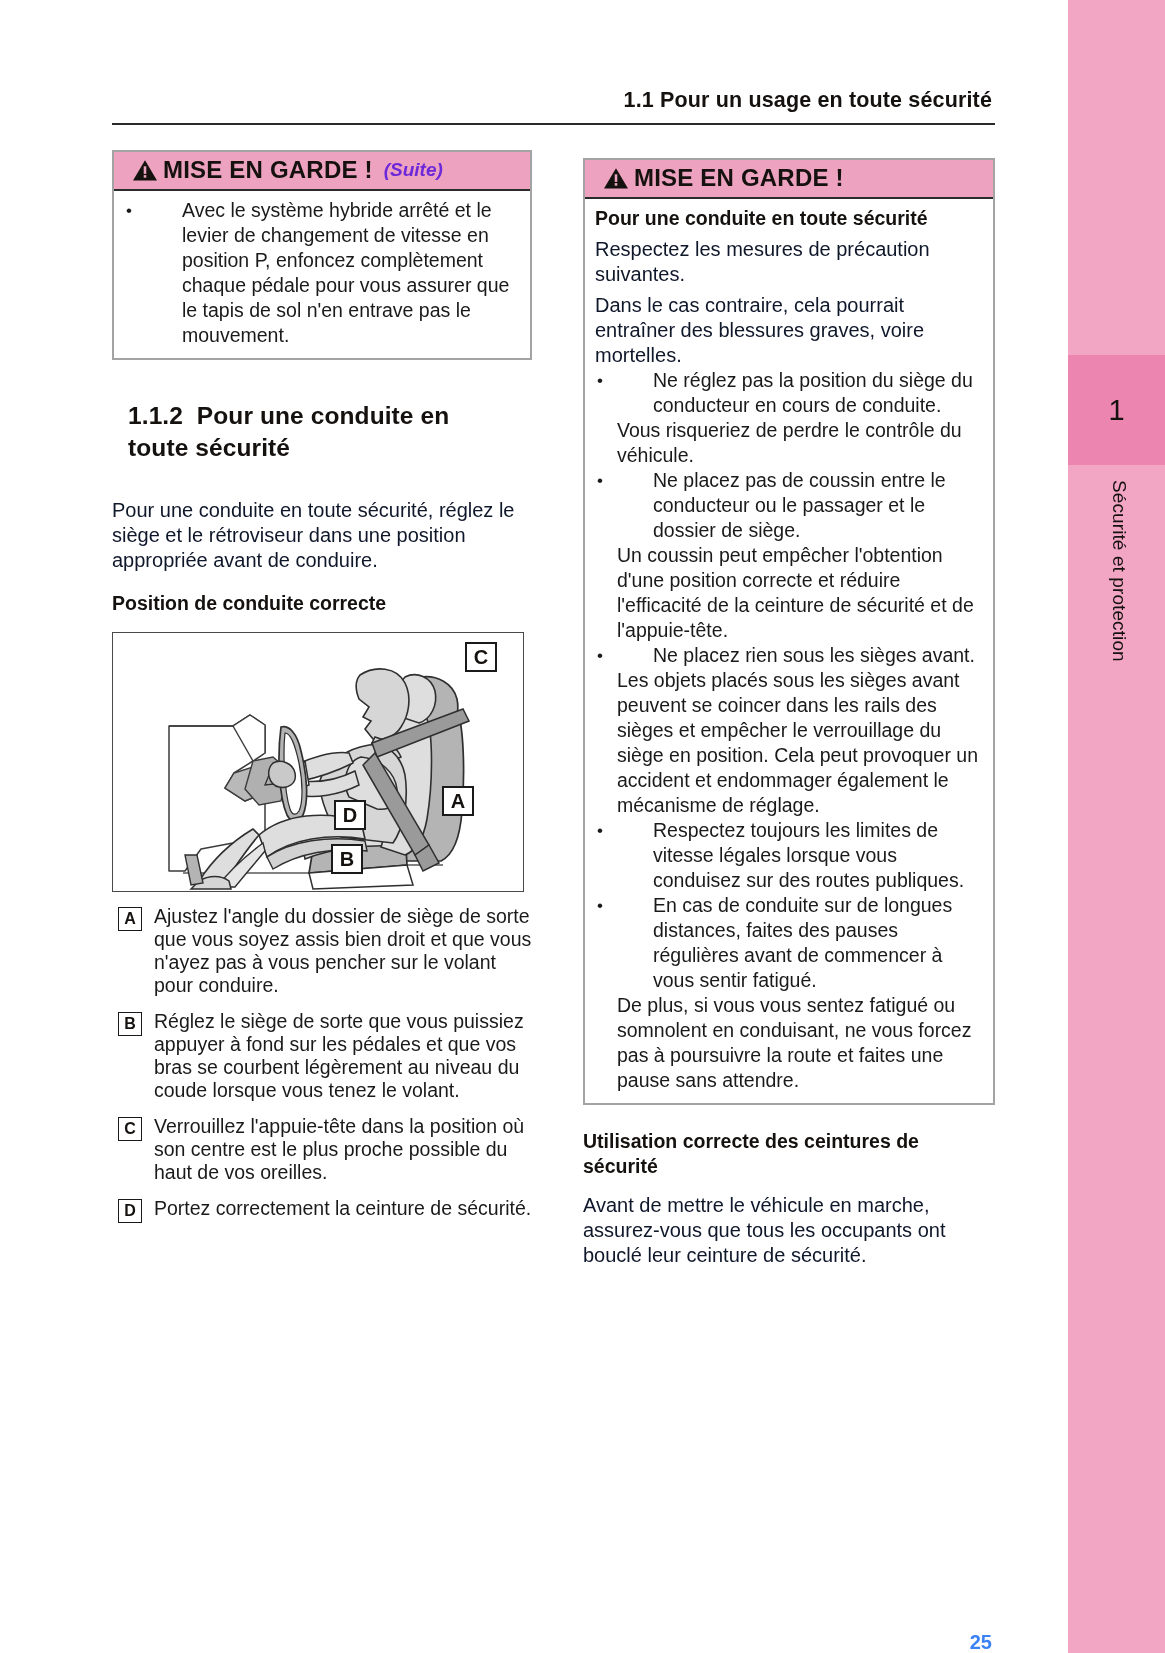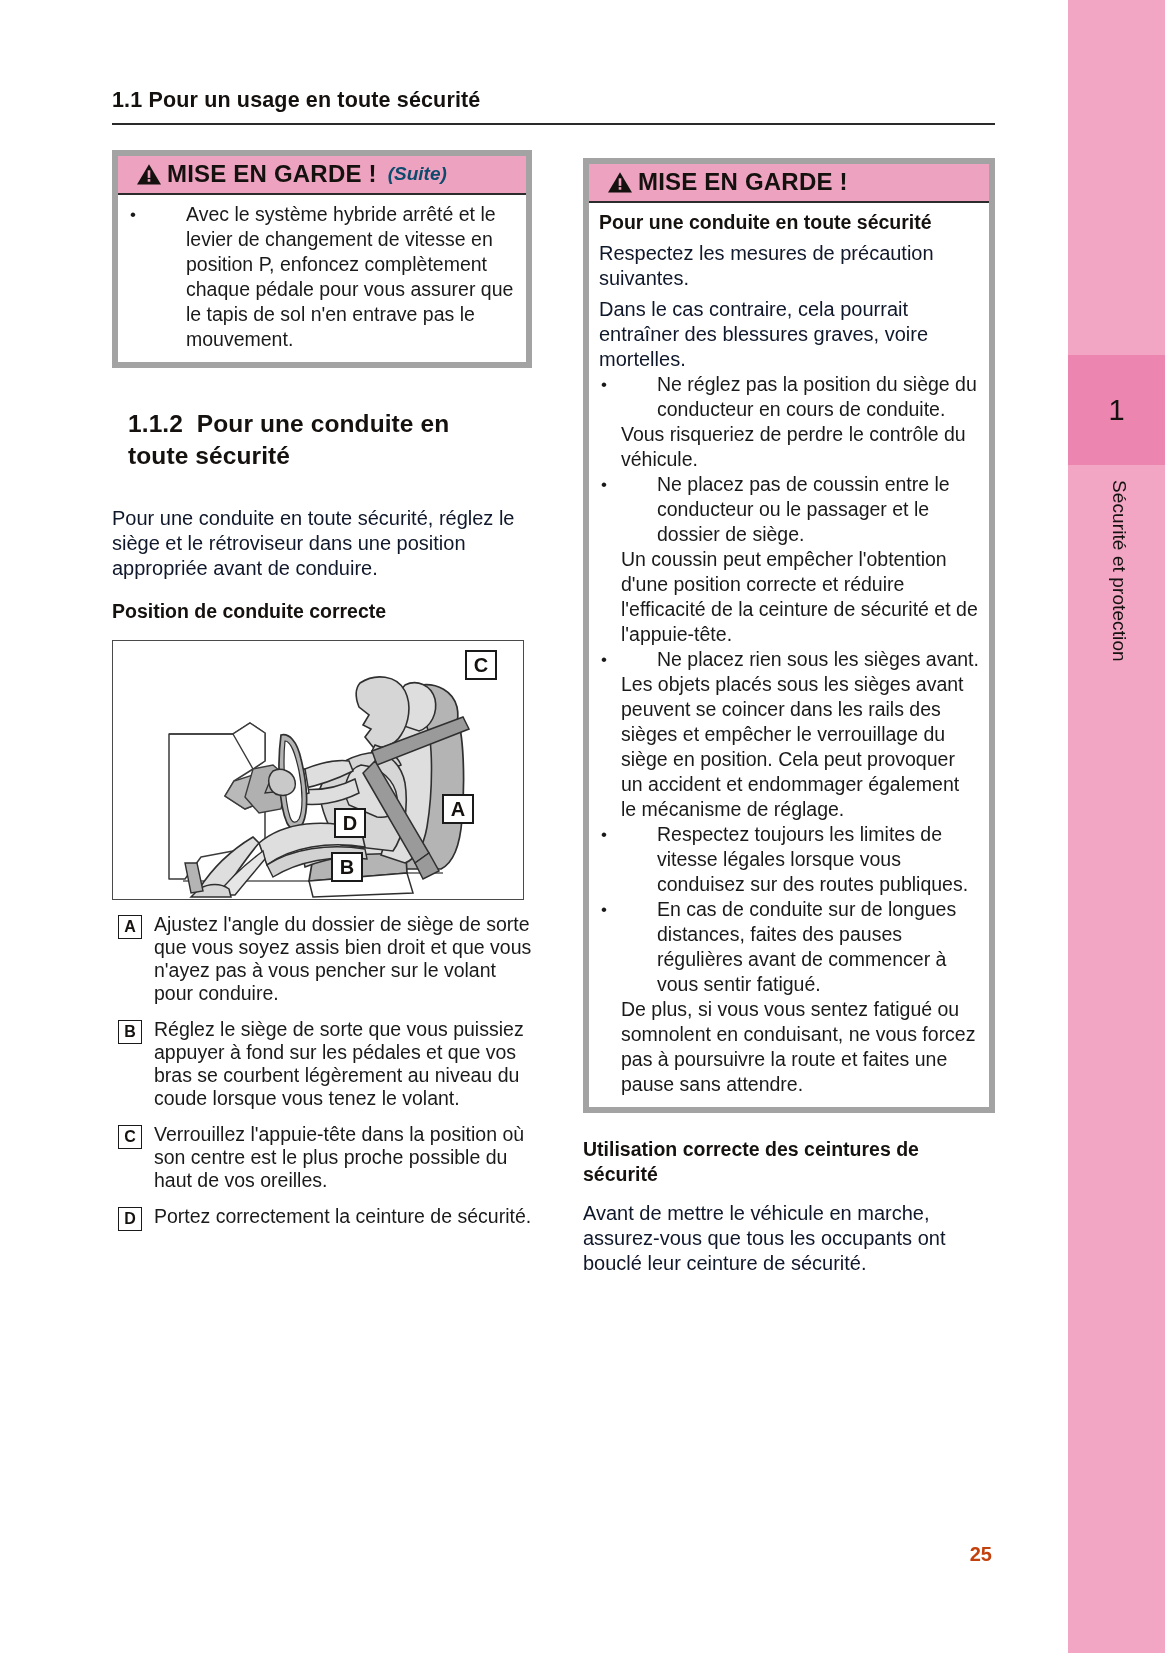--- a/index.html
+++ b/index.html
@@ -40,20 +40,21 @@
     transform-origin: left top;
     transform: rotate(90deg) translate(0px, -62px);
     letter-spacing: .1px;
   }
 
   
   #runhead {
     position: absolute;
     top: 88px; left: 112px;
     width: 880px;
+    text-align: right;
     font-size: 21.5px;
     font-weight: bold;
     color: #15110f;
     letter-spacing: .15px;
   }
   #runhead-rule {
     position: absolute;
     top: 123px; left: 112px;
     width: 883px;
     height: 2px;
@@ -67,21 +68,21 @@
     width: 420px;
   }
   #col-right {
     position: absolute;
     top: 158px; left: 583px;
     width: 412px;
   }
 
   
   .warn-box {
-    border: 6px solid #a3a3a3;
+    border: 2px solid #a3a3a3;
     background: #ffffff;
   }
   .warn-head {
     background: #eda3c0;
     border-bottom: 2px solid #2b2b2b;
     display: flex;
     align-items: center;
     padding: 4px 8px 5px 18px;
     gap: 5px;
   }
@@ -89,21 +90,21 @@
   .warn-title {
     font-size: 24px;
     font-weight: bold;
     color: #15110f;
     letter-spacing: .2px;
   }
   .warn-suite {
     font-size: 19px;
     font-weight: bold;
     font-style: italic;
-    color: #0c4a6e;
+    color: #6d28d9;
     margin-left: 6px;
   }
   .warn-body { padding: 7px 10px 10px 10px; }
 
   
   .para {
     font-size: 20px;
     line-height: 25px;
     color: #0f172a;
   }
@@ -178,26 +179,26 @@
   .callout-text {
     flex: 1 1 auto;
     font-size: 19.5px;
     line-height: 23px;
     color: #1a1a1a;
   }
 
   
   #folio {
     position: absolute;
-    left: 930px; top: 1543px;
+    left: 930px; top: 1631px;
     width: 62px;
     text-align: right;
     font-size: 20px;
     font-weight: bold;
-    color: #c2410c;
+    color: #3b82f6;
   }
 </style>
 </head>
 <body>
 
 <div id="side-tab">
   <div id="side-tab-chapnum">
     <span>1</span>
   </div>
   <div id="side-tab-label">Sécurité et protection</div>

